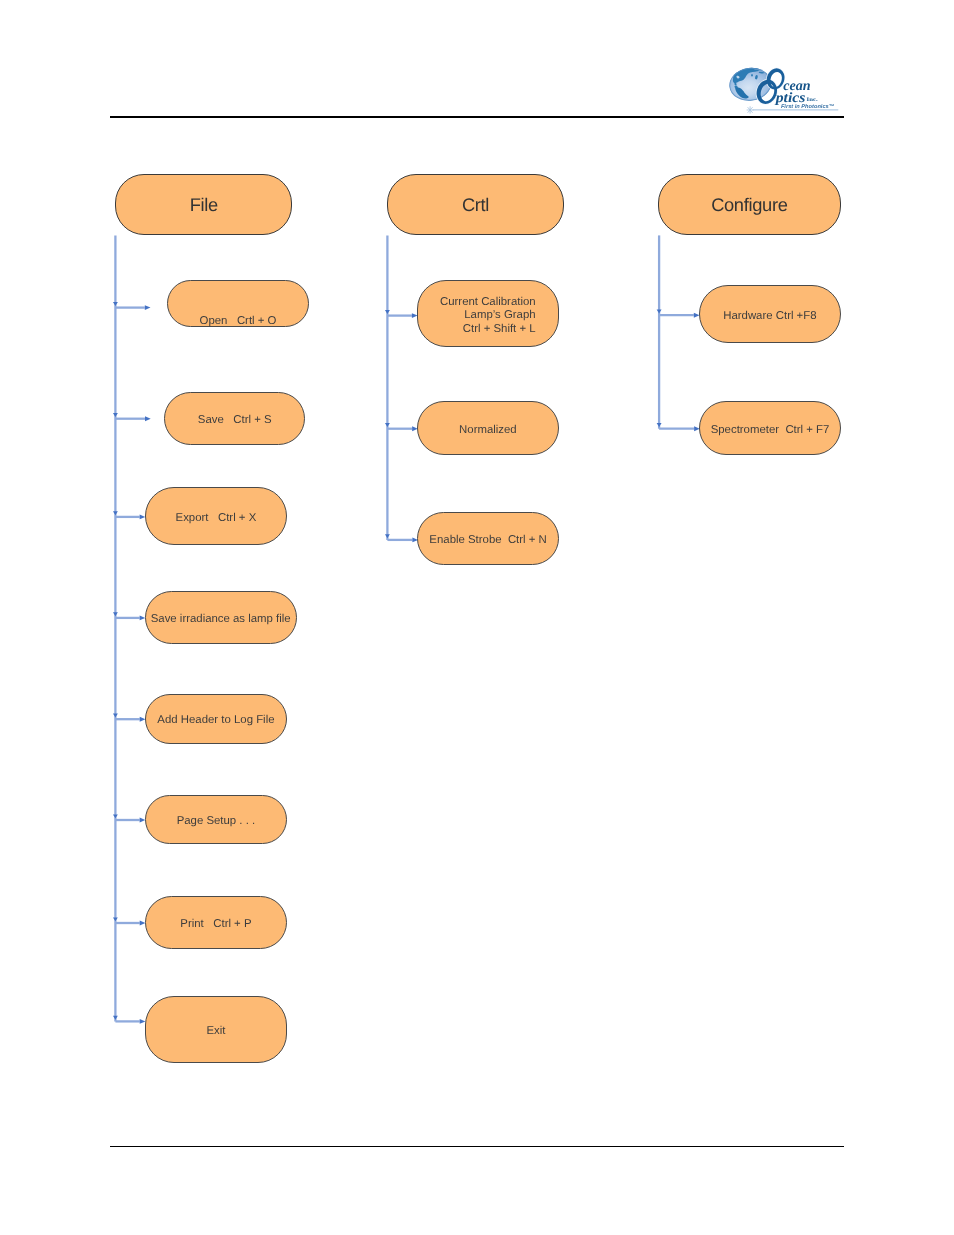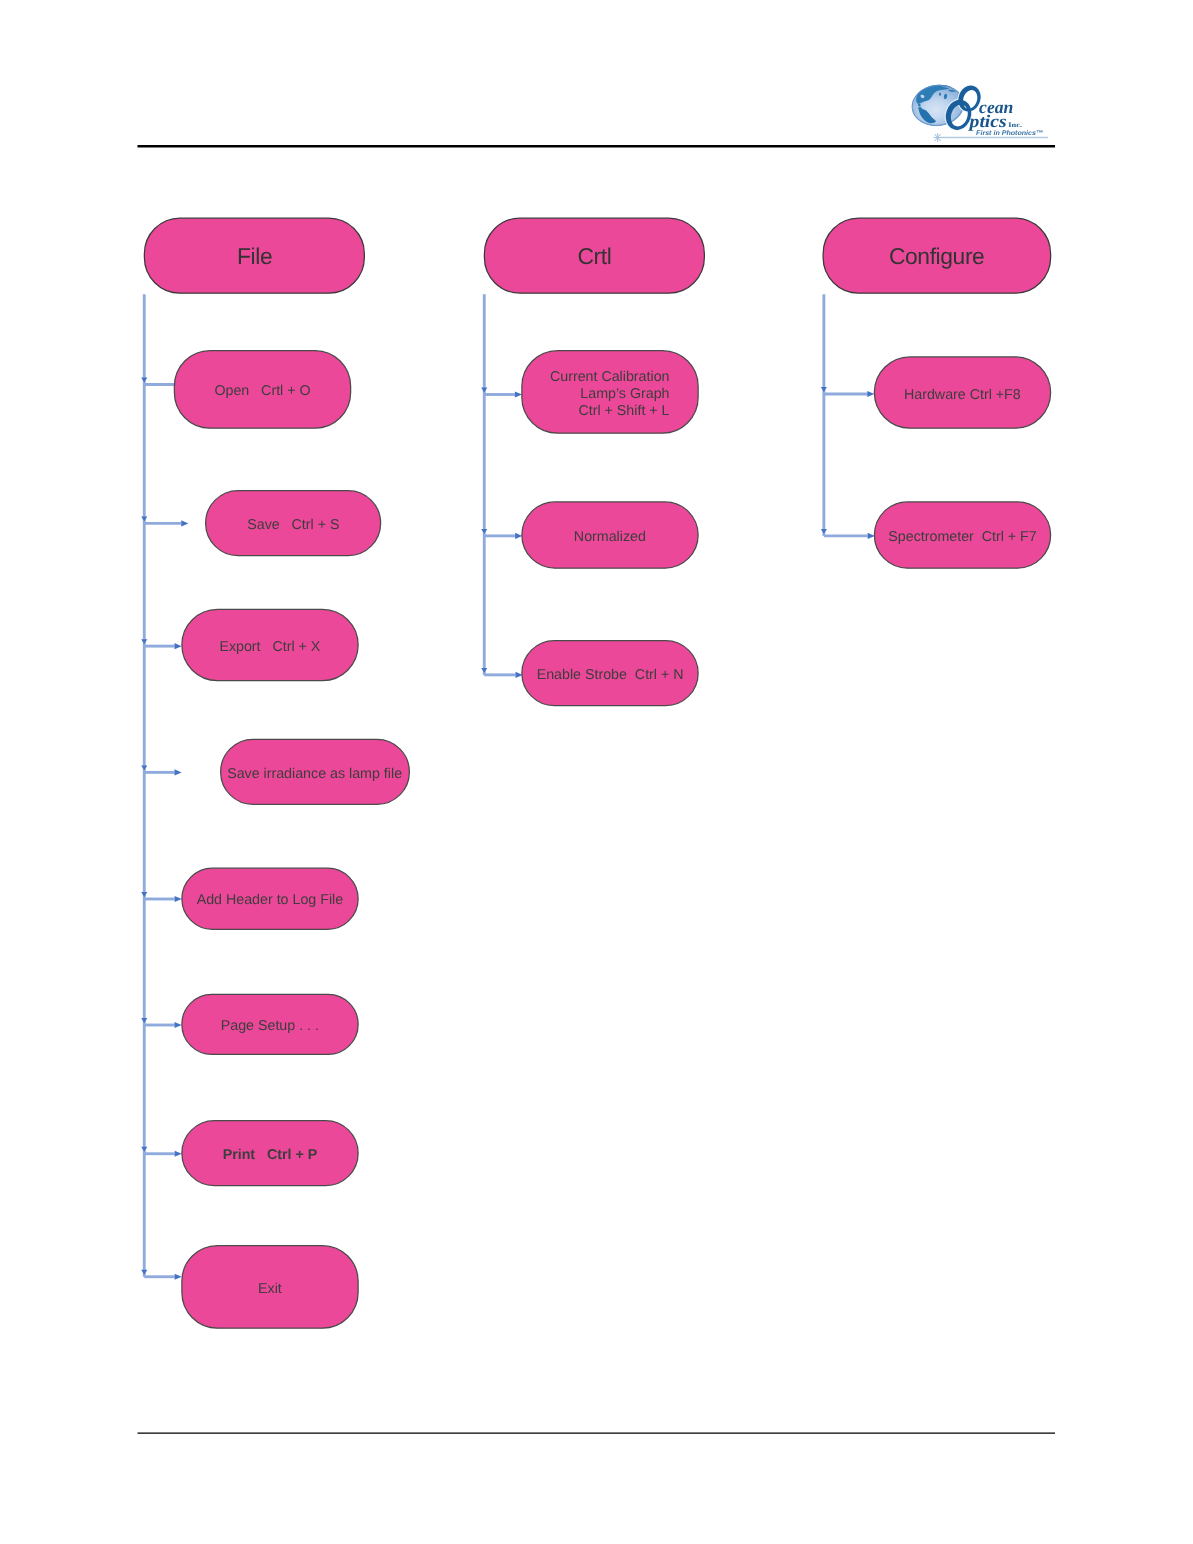--- a/index.html
+++ b/index.html
@@ -11,21 +11,21 @@
     -webkit-font-smoothing: antialiased;
     text-rendering: geometricPrecision;
   }
   .page { position:absolute; left:0; top:0; width:954px; height:1235px; }
   .rule { position:absolute; background:#000; }
   #header-rule { left:110px; top:116px; width:734px; height:2px; }
   #footer-rule { left:110px; top:1145.8px; width:734px; height:1.3px; }
 
   #logo { position:absolute; left:729px; top:66px; width:118px; height:50px; }
 
-  .node { position:absolute; box-sizing:border-box; background:#ec4899;
+  .node { position:absolute; box-sizing:border-box; background:#fdba74;
           display:flex; align-items:center; justify-content:center;
           text-align:center; color:#3d3d3d;border-radius:29px; }
   .node.root { font-size:18.3px; color:#333333; letter-spacing:-0.32px; }
   .node.leaf { font-size:11.4px; }
   .node .lbl { line-height:1.175; white-space:pre-wrap; position:relative; }
   .node.leaf .lbl { top:2.3px; }
   .node.root .lbl { top:-0.6px; }
 
   svg#conn { position:absolute; left:0; top:0; width:954px; height:1235px; }
 </style>
@@ -154,39 +154,39 @@
       <path d="M659.1 313.5 L656.65 309.6 L661.5500000000001 309.6 Z" fill="#4472c4"></path>
       <path d="M659.1 428.7 L694.1 428.7" stroke="#8faadc" stroke-width="2.3" fill="none"></path>
       <path d="M699.8000000000001 428.7 L694.1 426.25 L694.1 431.15 Z" fill="#4472c4"></path>
       <path d="M659.1 427 L656.65 423.1 L661.5500000000001 423.1 Z" fill="#4472c4"></path>
     </svg>
 
   <div id="nodes">
       <div class="node root" style="left: 115.2px; top: 174.3px; width: 177.1px; height: 61.1px; border: 1.3px solid rgb(58, 58, 58);">
         <span class="lbl">File</span>
       </div>
-      <div class="node leaf" style="left: 139px; top: 280.1px; width: 142px; height: 63px; border: 1.4px solid rgb(74, 74, 74);">
+      <div class="node leaf" style="left: 167px; top: 280.1px; width: 142px; height: 47px; border: 1.4px solid rgb(74, 74, 74); align-items: flex-end;">
         <span class="lbl">Open   Crtl + O</span>
       </div>
       <div class="node leaf" style="left: 150px; top: 391.5px; width: 141.4px; height: 53.3px; border: 1.4px solid rgb(74, 74, 74); margin-left: 14px;">
         <span class="lbl">Save   Ctrl + S</span>
       </div>
       <div class="node leaf" style="left: 144.6px; top: 487.3px; width: 142.6px; height: 57.7px; border: 1.4px solid rgb(74, 74, 74);">
         <span class="lbl">Export   Ctrl + X</span>
       </div>
-      <div class="node leaf" style="left: 144.6px; top: 590.7px; width: 152.2px; height: 53.2px; border: 1.4px solid rgb(74, 74, 74); margin-left: 31px;">
+      <div class="node leaf" style="left: 144.6px; top: 590.7px; width: 152.2px; height: 53.2px; border: 1.4px solid rgb(74, 74, 74);">
         <span class="lbl">Save irradiance as lamp file</span>
       </div>
       <div class="node leaf" style="left: 144.7px; top: 693.7px; width: 142.5px; height: 50px; border: 1.4px solid rgb(74, 74, 74);">
         <span class="lbl">Add Header to Log File</span>
       </div>
       <div class="node leaf" style="left: 144.6px; top: 794.8px; width: 142.6px; height: 49.1px; border: 1.4px solid rgb(74, 74, 74);">
         <span class="lbl">Page Setup . . .</span>
       </div>
-      <div class="node leaf" style="left: 144.7px; top: 895.8px; width: 142.5px; height: 53.1px; border: 1.4px solid rgb(74, 74, 74); font-weight: bold;">
+      <div class="node leaf" style="left: 144.7px; top: 895.8px; width: 142.5px; height: 53.1px; border: 1.4px solid rgb(74, 74, 74);">
         <span class="lbl">Print   Ctrl + P</span>
       </div>
       <div class="node leaf" style="left: 144.7px; top: 996.3px; width: 142.5px; height: 67px; border: 1.4px solid rgb(74, 74, 74);">
         <span class="lbl">Exit</span>
       </div>
       <div class="node root" style="left: 386.9px; top: 174.3px; width: 177.2px; height: 61.1px; border: 1.3px solid rgb(58, 58, 58);">
         <span class="lbl">Crtl</span>
       </div>
       <div class="node leaf" style="left: 416.9px; top: 280.2px; width: 141.8px; height: 67.1px; border: 1.4px solid rgb(74, 74, 74); text-align: right;">
         <span class="lbl">Current Calibration

